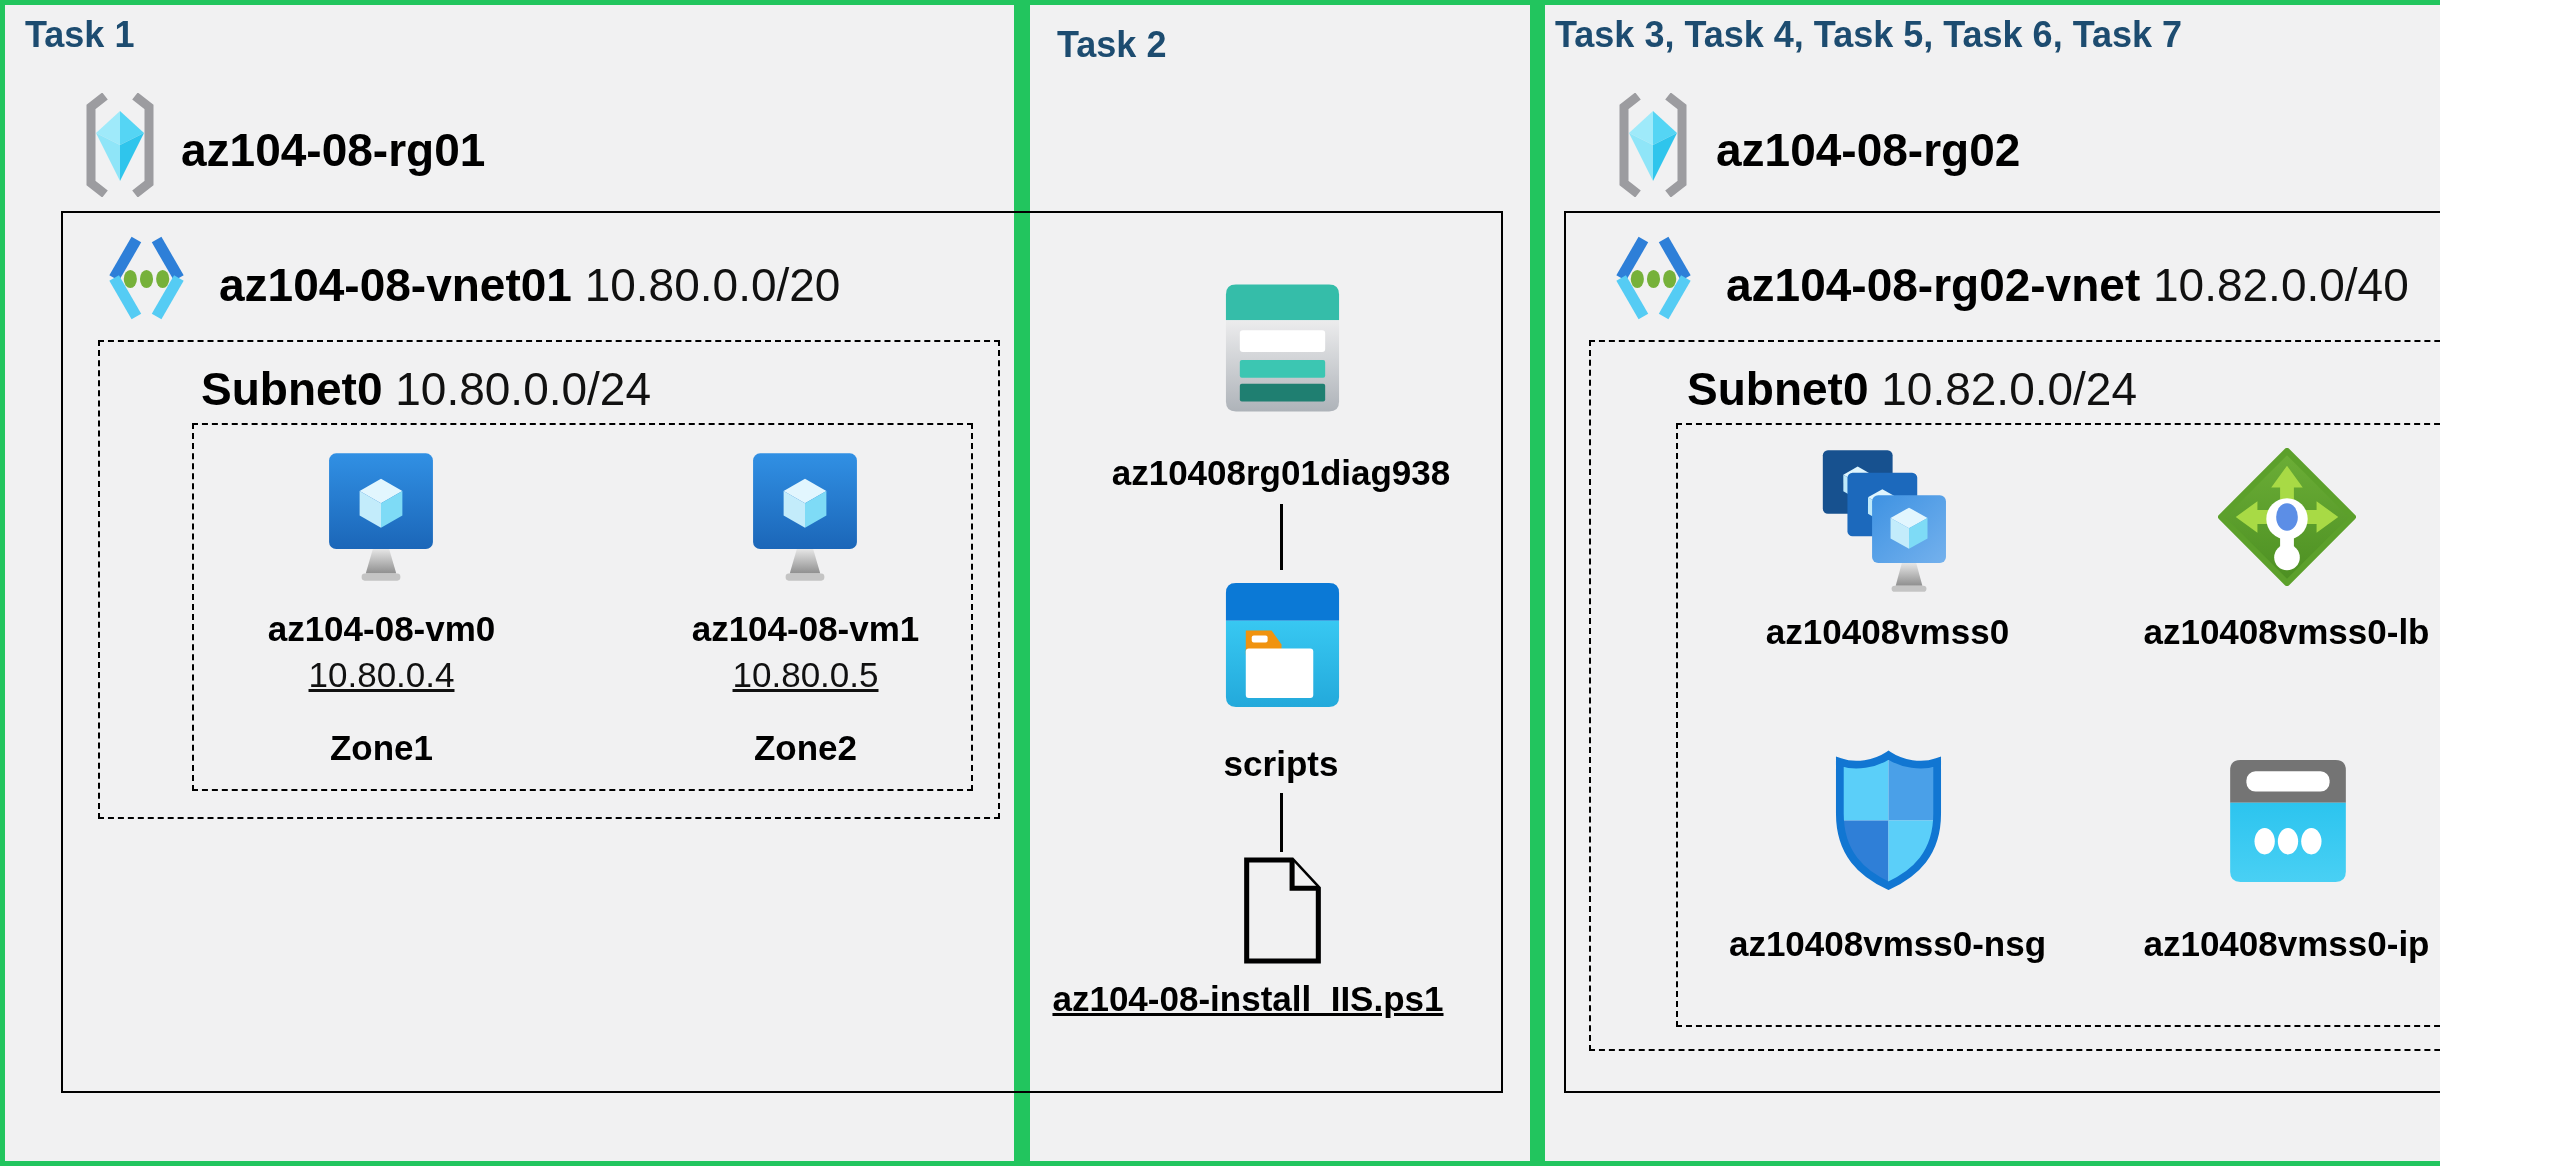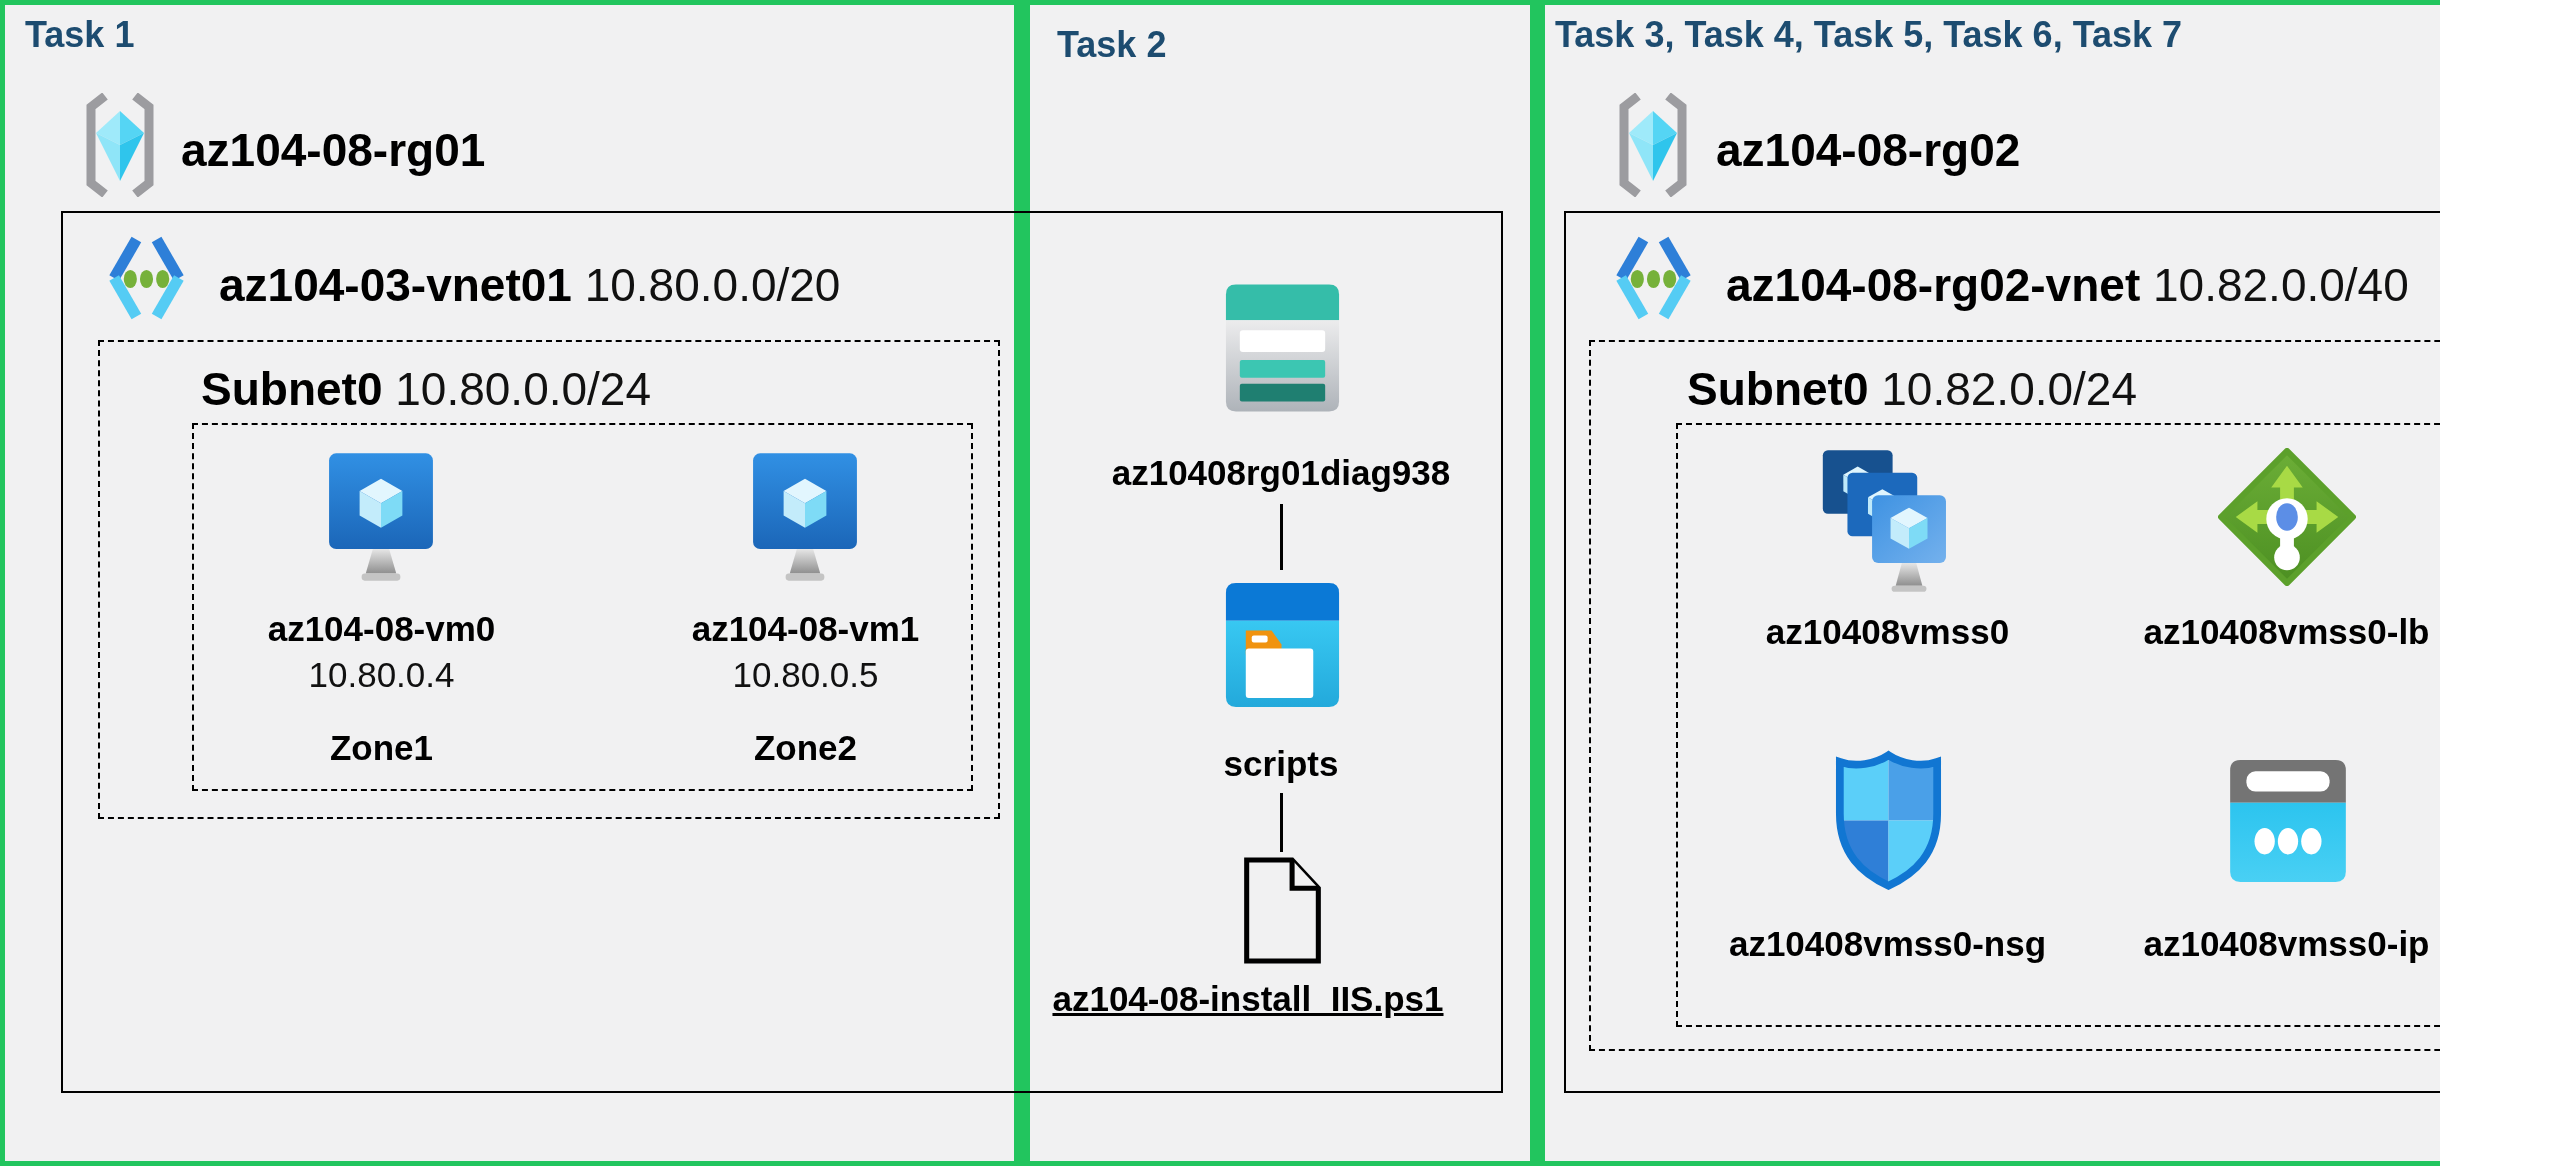--- a/index.html
+++ b/index.html
@@ -3,21 +3,21 @@
 <meta charset="utf-8">
 <style>
   html,body{margin:0;padding:0;background:#fff;}
   #page{position:relative;width:2440px;height:1166px;background:#22c55e;overflow:hidden;
         font-family:"Liberation Sans","DejaVu Sans",sans-serif;}
   .panel{position:absolute;top:5.4px;height:1156px;background:#F1F1F2;}
   .hdr{position:absolute;font-size:36px;font-weight:700;color:#1D4C70;white-space:nowrap;}
   .lbl{position:absolute;font-size:46px;font-weight:700;color:#000;white-space:nowrap;}
   .lbl .cidr{font-weight:400;color:#111;}
   .clabel{position:absolute;font-size:35px;font-weight:700;color:#000;text-align:center;white-space:nowrap;}
-  .reg{font-weight:400;color:#111;}
+  .reg{font-weight:400;color:#111;text-decoration:underline;}
   .solidbox{position:absolute;border:2.7px solid #000;}
   .dashbox{position:absolute;border:2px dashed #000;}
   .icon{position:absolute;}
   .icon svg{display:block;width:100%;height:100%;}
   .conn{position:absolute;width:2.7px;background:#000;}
 </style>
 </head>
 <body>
 
 <div id="page">
@@ -82,21 +82,21 @@
       <path d="M36,8 L14,46" stroke="#2E7FD8" stroke-width="11" fill="none"></path>
       <path d="M14,46 L36,84" stroke="#55CCF4" stroke-width="11" fill="none"></path>
       <path d="M56,8 L78,46" stroke="#2E7FD8" stroke-width="11" fill="none"></path>
       <path d="M78,46 L56,84" stroke="#55CCF4" stroke-width="11" fill="none"></path>
       <ellipse cx="30" cy="47" rx="6.5" ry="9" fill="#76B13A"></ellipse>
       <ellipse cx="46" cy="47" rx="6.5" ry="9" fill="#76B13A"></ellipse>
       <ellipse cx="62" cy="47" rx="6.5" ry="9" fill="#76B13A"></ellipse>
     </svg>
   </div>
   <div class="lbl" style="left:219px;top:258px;">
-    <span>az104-03-vnet01</span>
+    <span>az104-08-vnet01</span>
     <span class="cidr">10.80.0.0/20</span>
   </div>
 
   <div class="dashbox" style="left:98px;top:340px;width:898px;height:475px;"></div>
   <div class="lbl" style="left:201px;top:362px;">
     <span>Subnet0</span>
     <span class="cidr">10.80.0.0/24</span>
   </div>
 
   <div class="dashbox" style="left:192px;top:423px;width:777px;height:364px;"></div>

